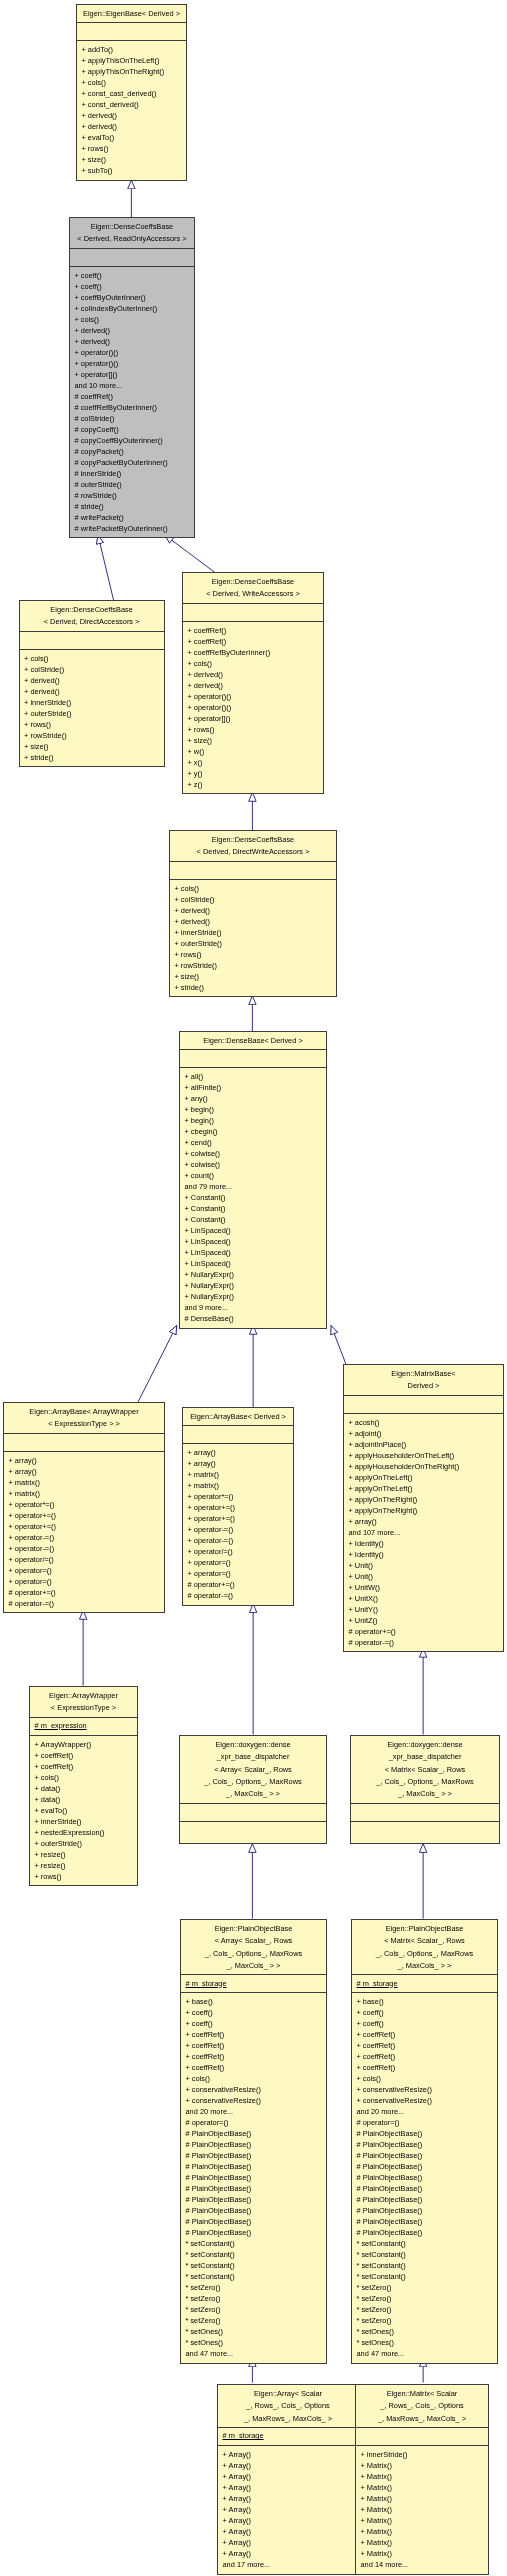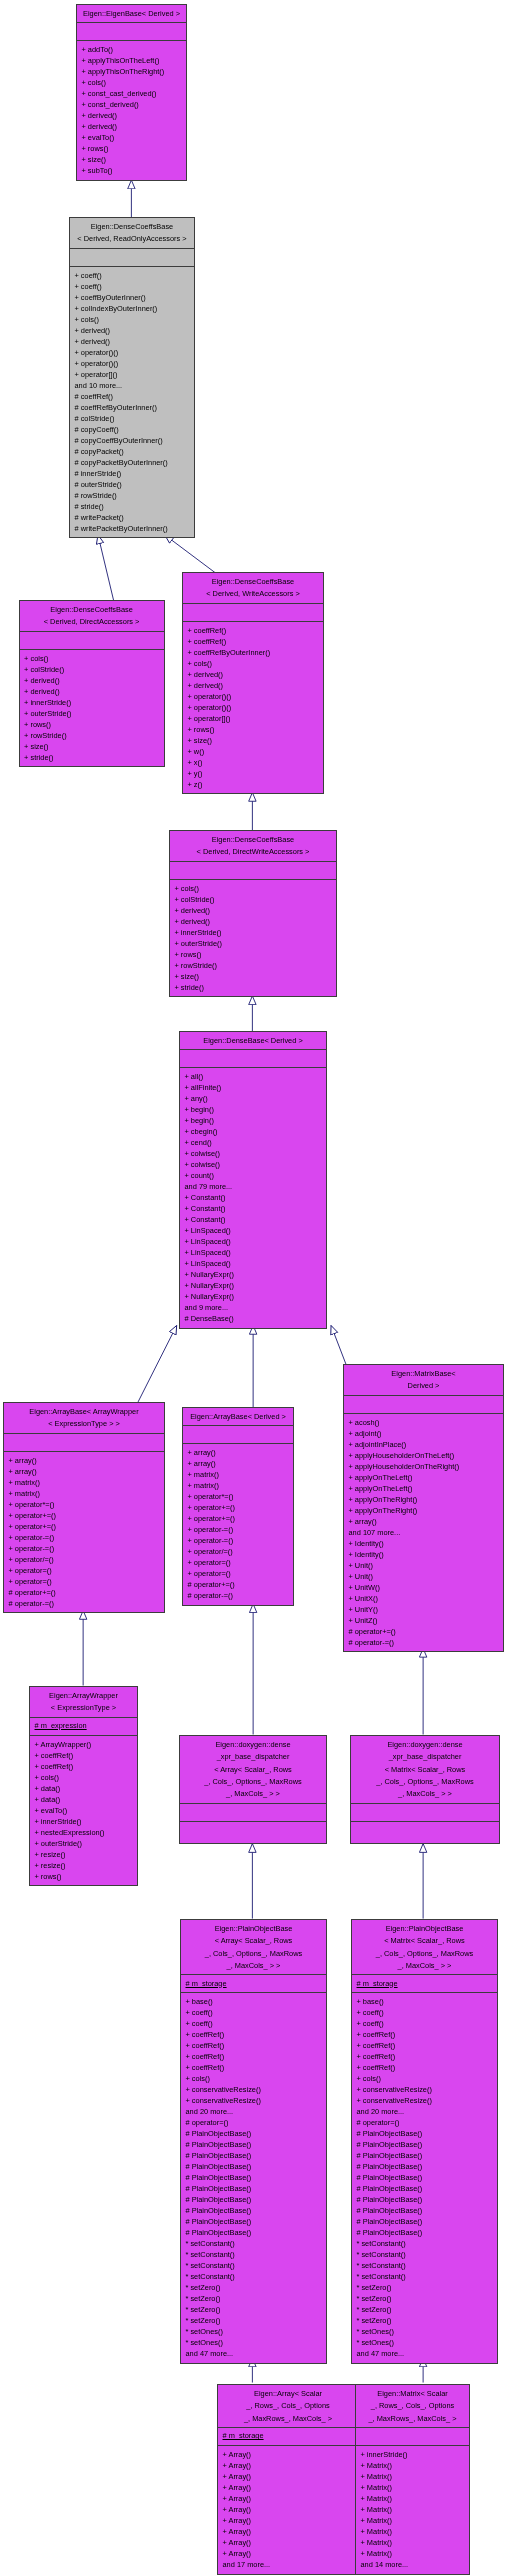--- a/index.html
+++ b/index.html
@@ -14,21 +14,21 @@
   .edges-layer {
     position: absolute;
     left: 0; top: 0;
     width: 507px; height: 2576px;
     pointer-events: none;
   }
   .edge-line { stroke: #191970; stroke-width: 1.2; fill: none; }
   .class-node {
     position: absolute;
     box-sizing: border-box;
-    background: #d946ef;
+    background: #fef9c3;
     border: 0.9px solid #3c3c3c;
     font-size: 7.4px;
     line-height: 11px;
     cursor: pointer;
   }
   .class-node.highlighted { background: #bfbfbf; }
   .node-title {
     text-align: center;
     padding: 3px 3.7px 2.2px 3.7px;
     line-height: 12.3px;
@@ -452,21 +452,21 @@
           <div class="member-line">+ Array()</div>
           <div class="member-line">+ Array()</div>
           <div class="member-line">+ Array()</div>
           <div class="member-line">+ Array()</div>
           <div class="member-line">+ Array()</div>
           <div class="member-line">+ Array()</div>
           <div class="member-line">+ Array()</div>
           <div class="member-line">and 17 more...</div>
         </div>
       </div>
-      <div class="class-node" id="node-matrix" style="left: 355px; top: 2384px; width: 115px;">
+      <div class="class-node" id="node-matrix" style="left: 355px; top: 2384px; width: 134px;">
         <div class="node-title">
           <div class="title-line">Eigen::Matrix&lt; Scalar</div>
           <div class="title-line">_, Rows_, Cols_, Options</div>
           <div class="title-line">_, MaxRows_, MaxCols_ &gt;</div>
         </div>
         <div class="node-attrs"></div>
         <div class="node-members">
           <div class="member-line">+ innerStride()</div>
           <div class="member-line">+ Matrix()</div>
           <div class="member-line">+ Matrix()</div>

